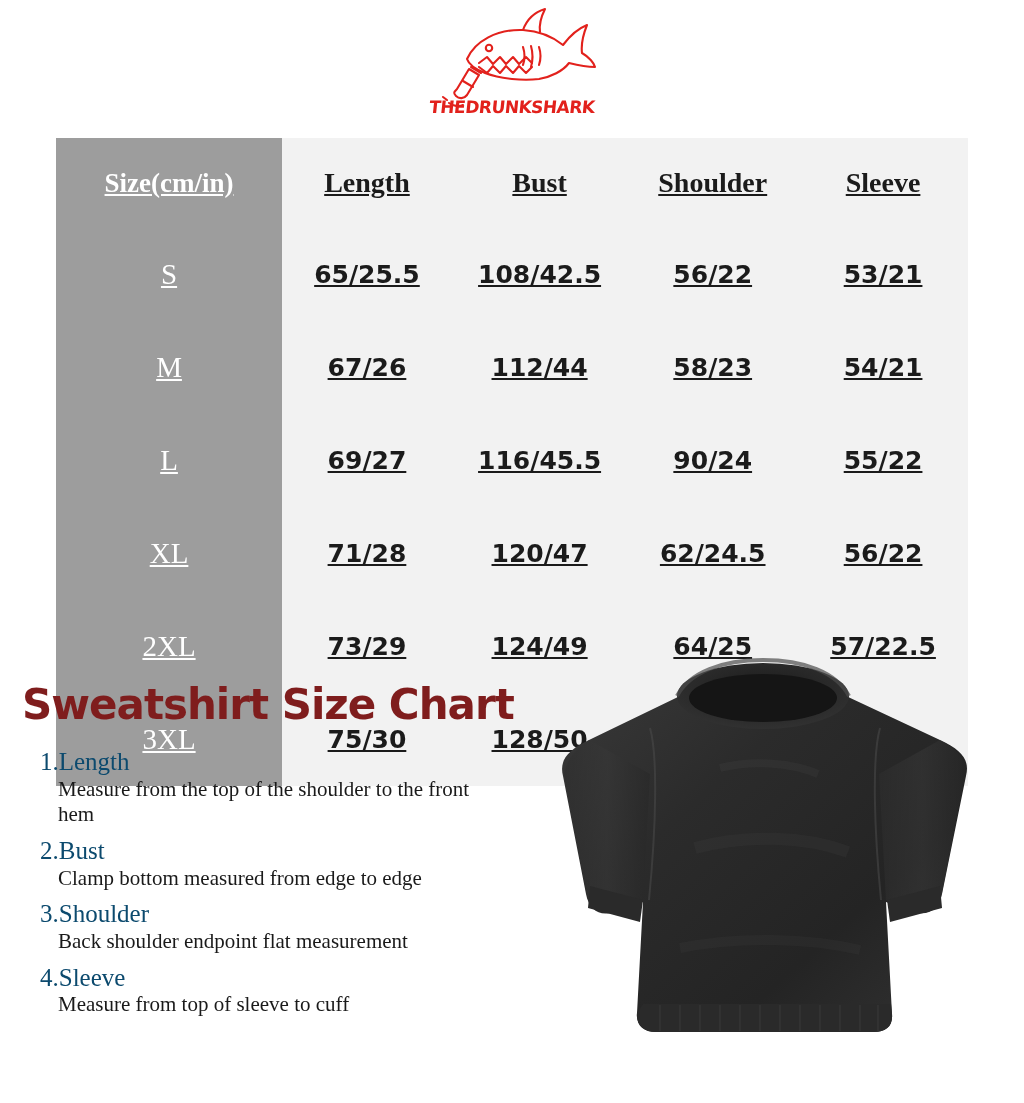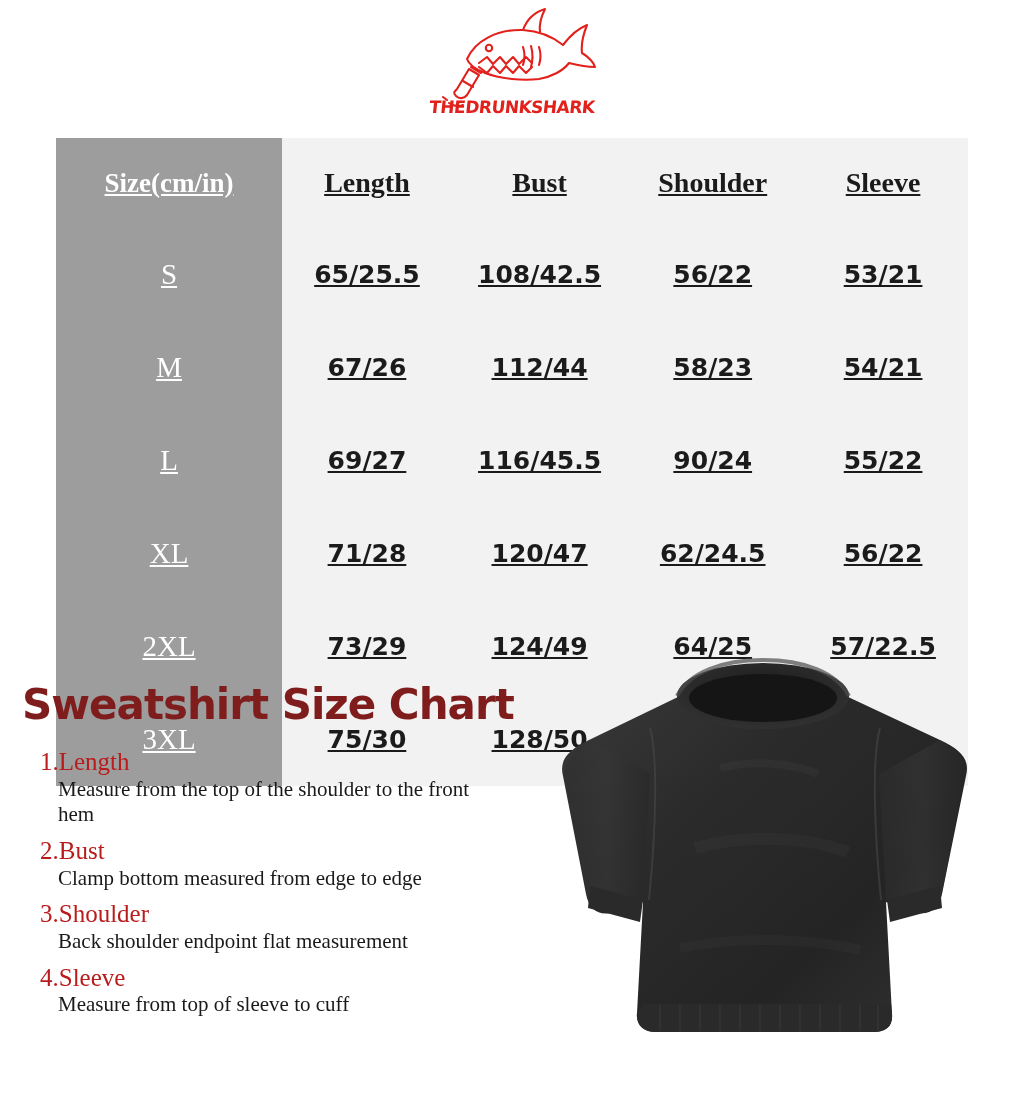--- a/index.html
+++ b/index.html
@@ -122,21 +122,21 @@
   }
   .notes {
     position: absolute;
     top: 88px;
     left: 40px;
     width: 500px;
   }
   .note-item { margin-bottom: 9px; }
   .note-head {
     font-size: 25px;
-    color: #b91c1c;
+    color: #0c4a6e;
     font-family: "Liberation Serif", serif;
     line-height: 1.15;
   }
   .note-body {
     font-size: 21px;
     color: #1a1a1a;
     font-family: "Liberation Serif", serif;
     line-height: 1.22;
     padding-left: 18px;
     max-width: 430px;

